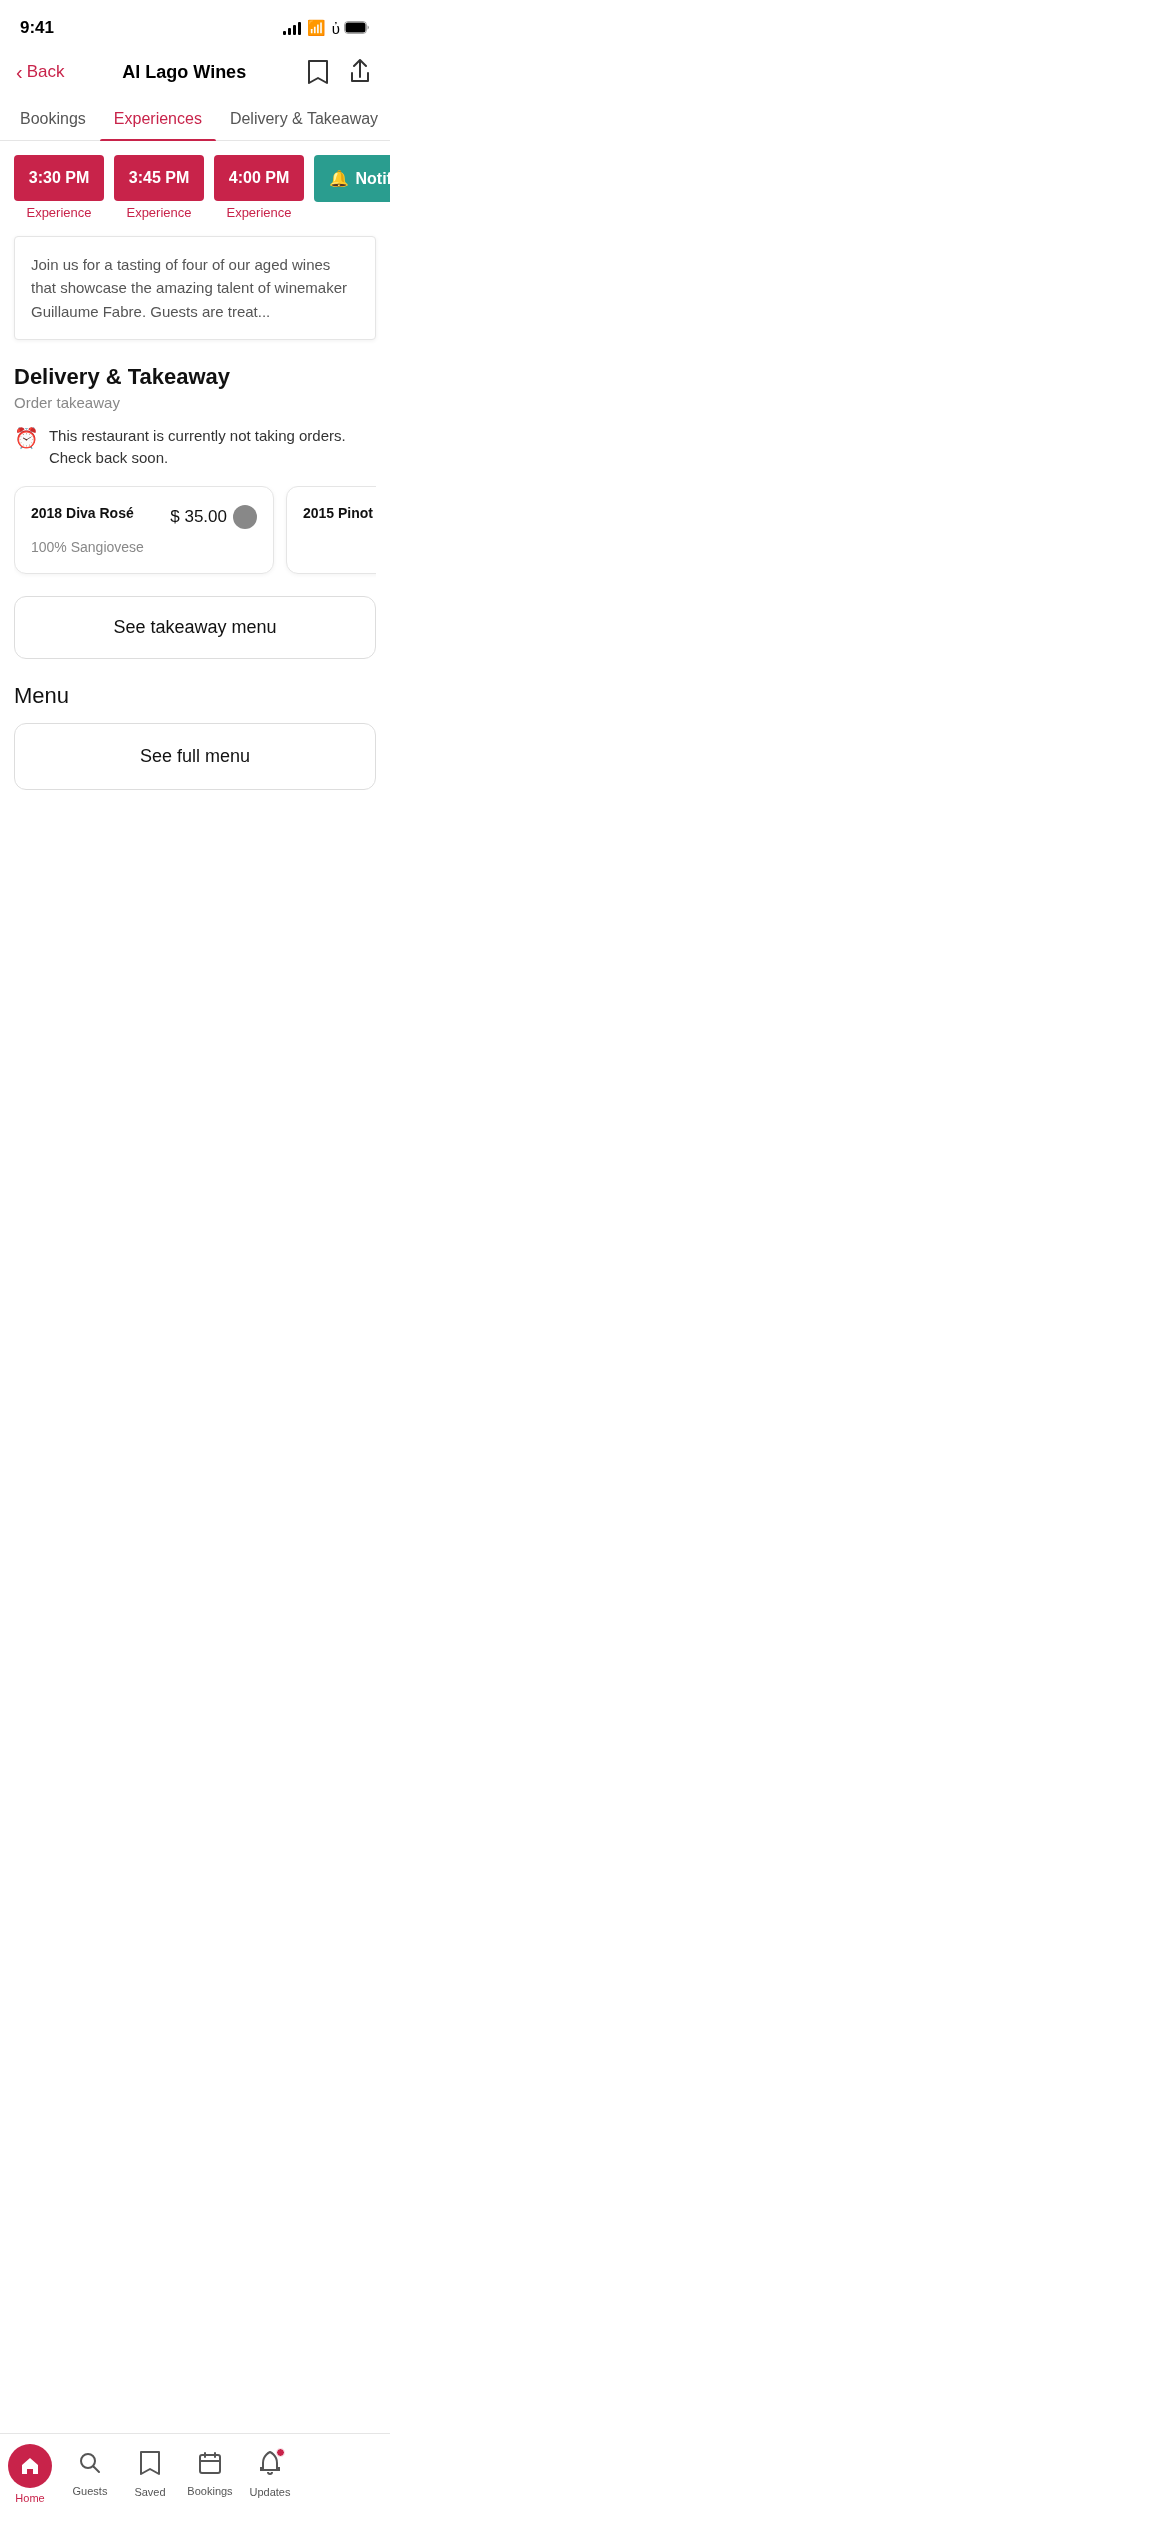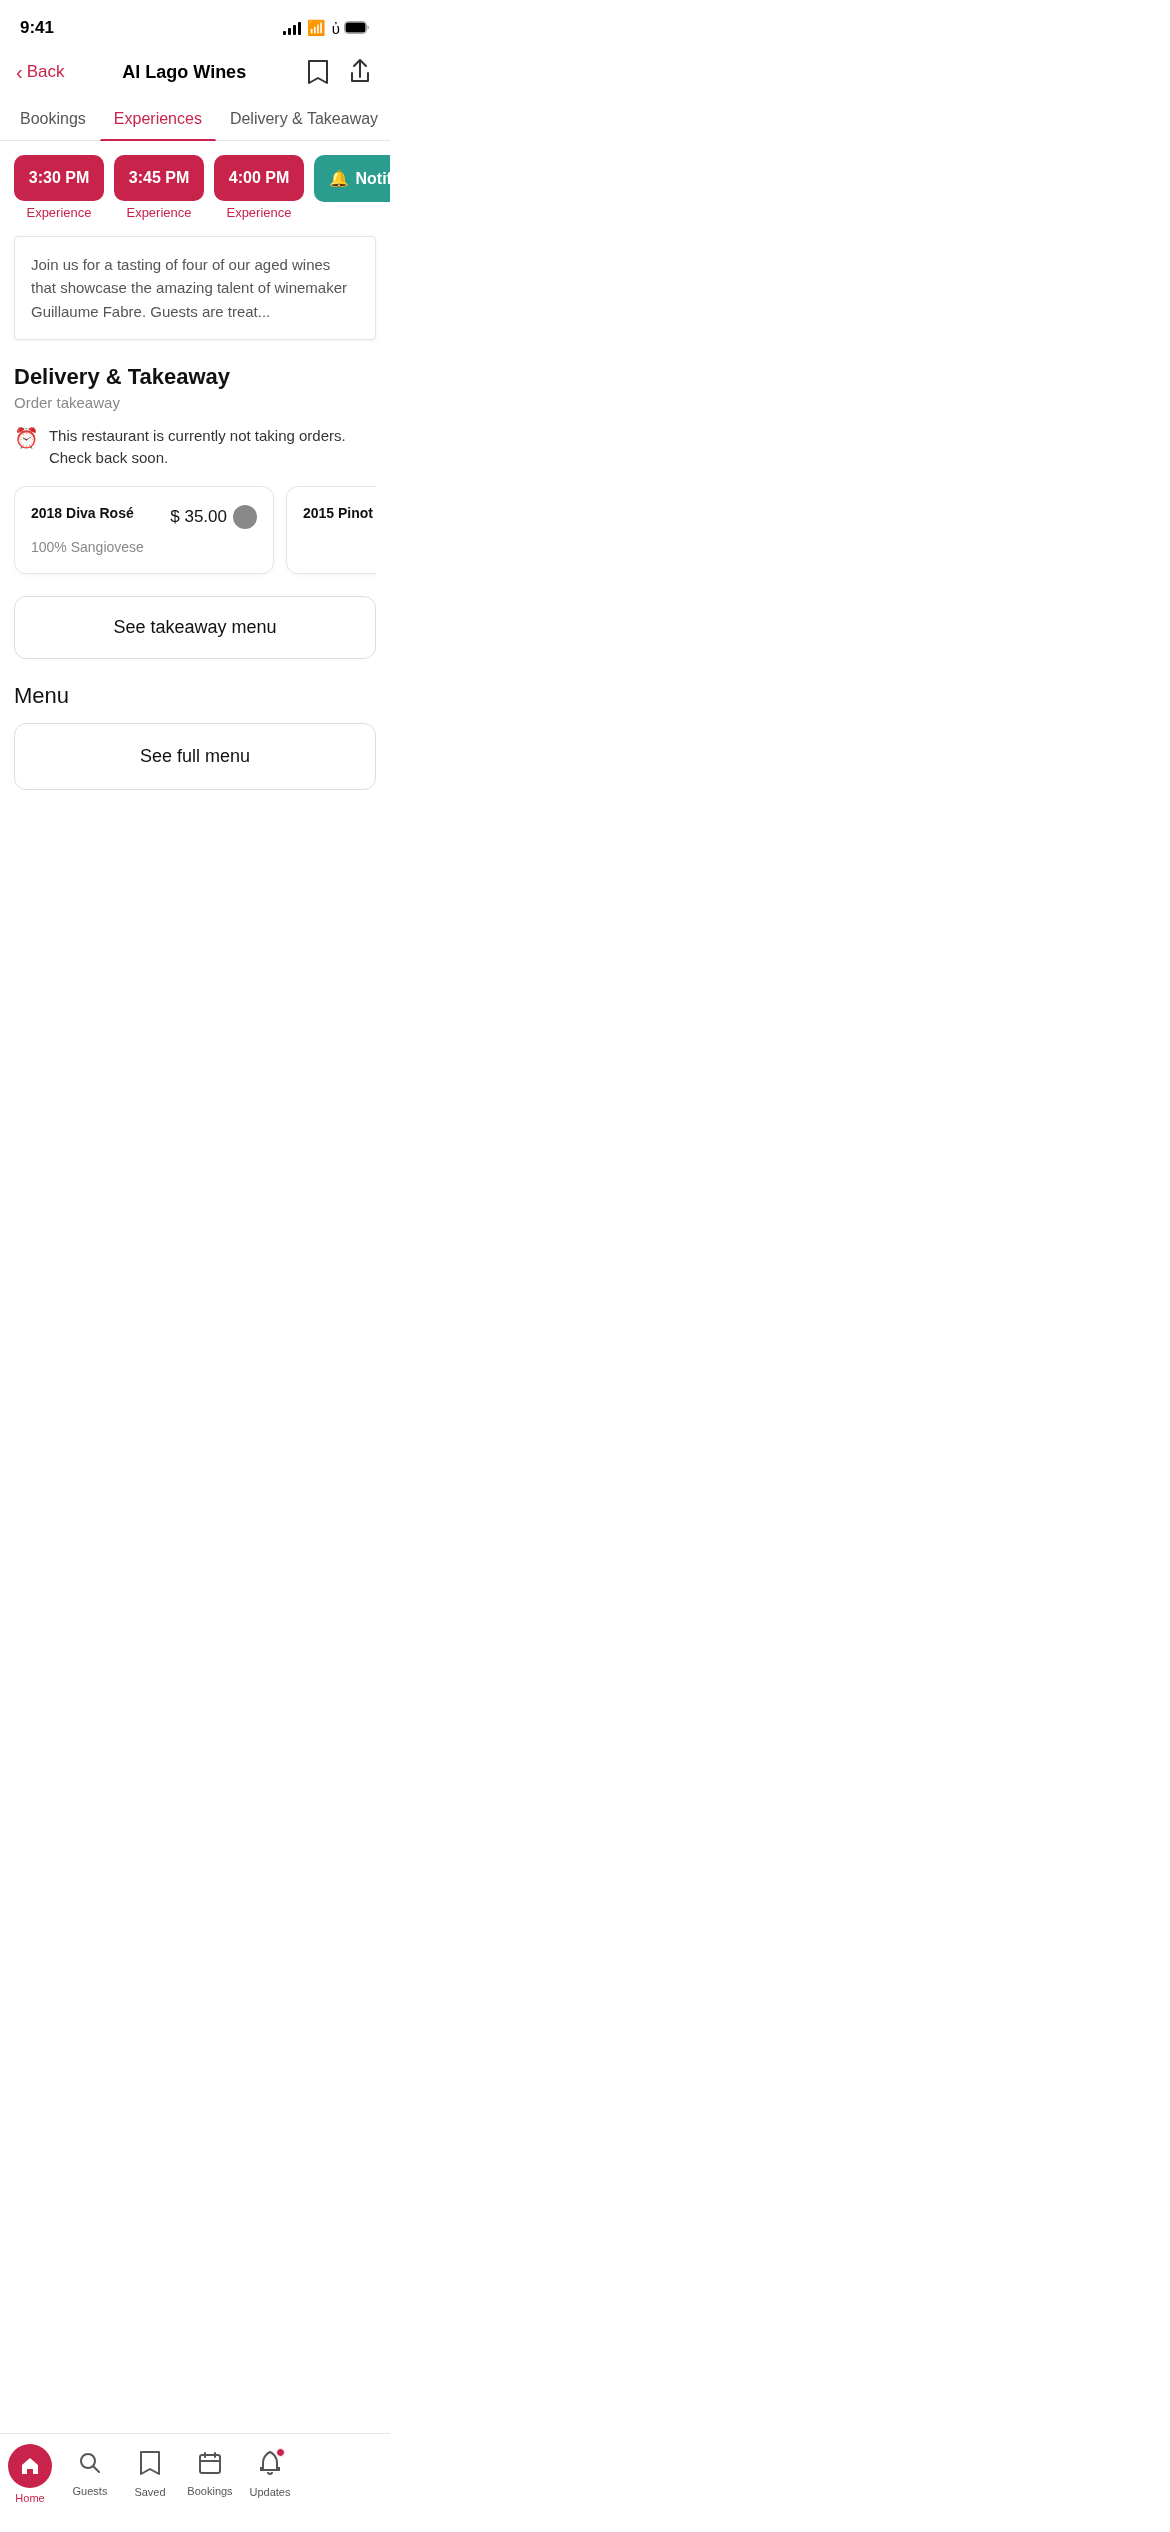--- a/index.html
+++ b/index.html
@@ -126,21 +126,21 @@
     .time-slot-group {
       display: flex;
       flex-direction: column;
       align-items: center;
       gap: 4px;
     }
     .time-btn {
       background: #c8234a;
       color: #fff;
       border: none;
-      border-radius: 10px;
+      border-radius: 4px;
       padding: 14px 6px;
       font-size: 16px;
       font-weight: 600;
       cursor: pointer;
       white-space: nowrap;
       min-width: 90px;
       text-align: center;
     }
     .time-btn.teal {
       background: #2a9d8f;

